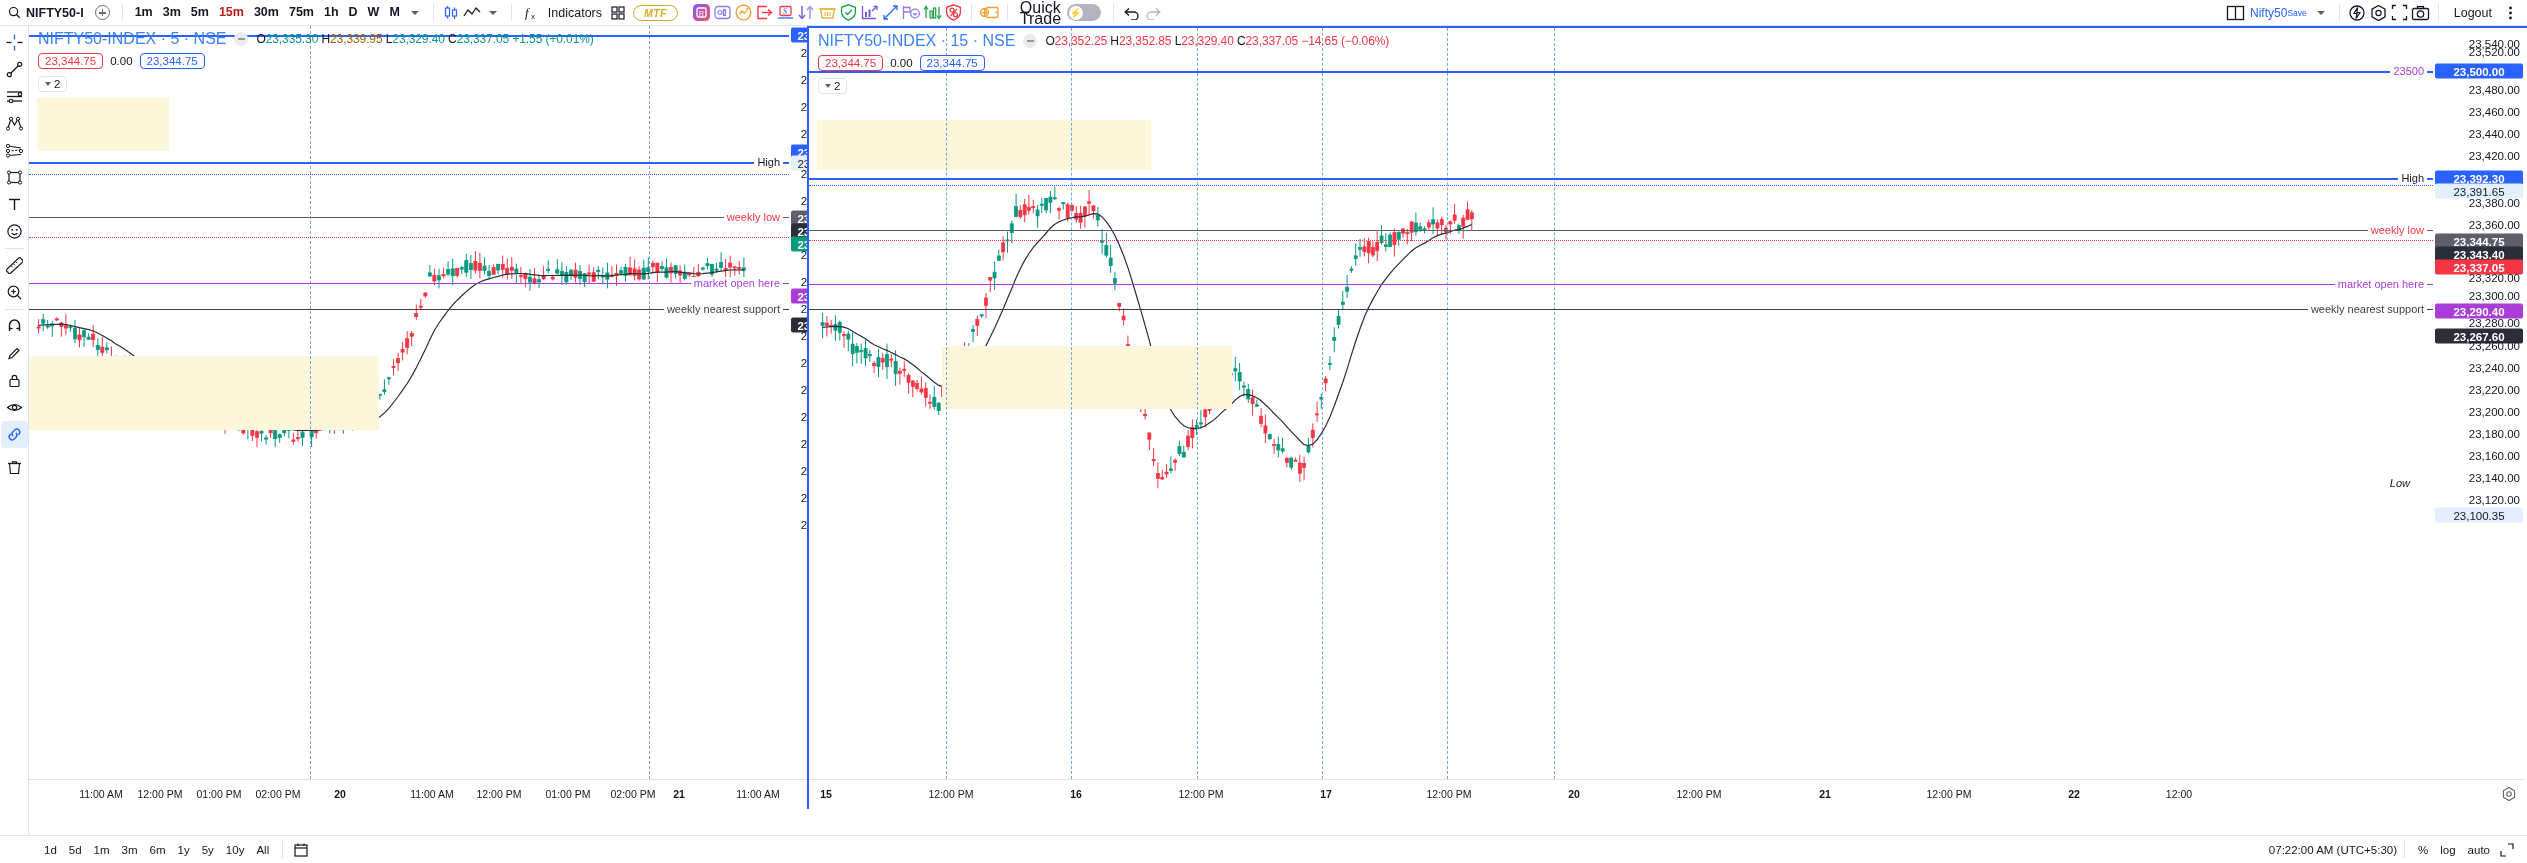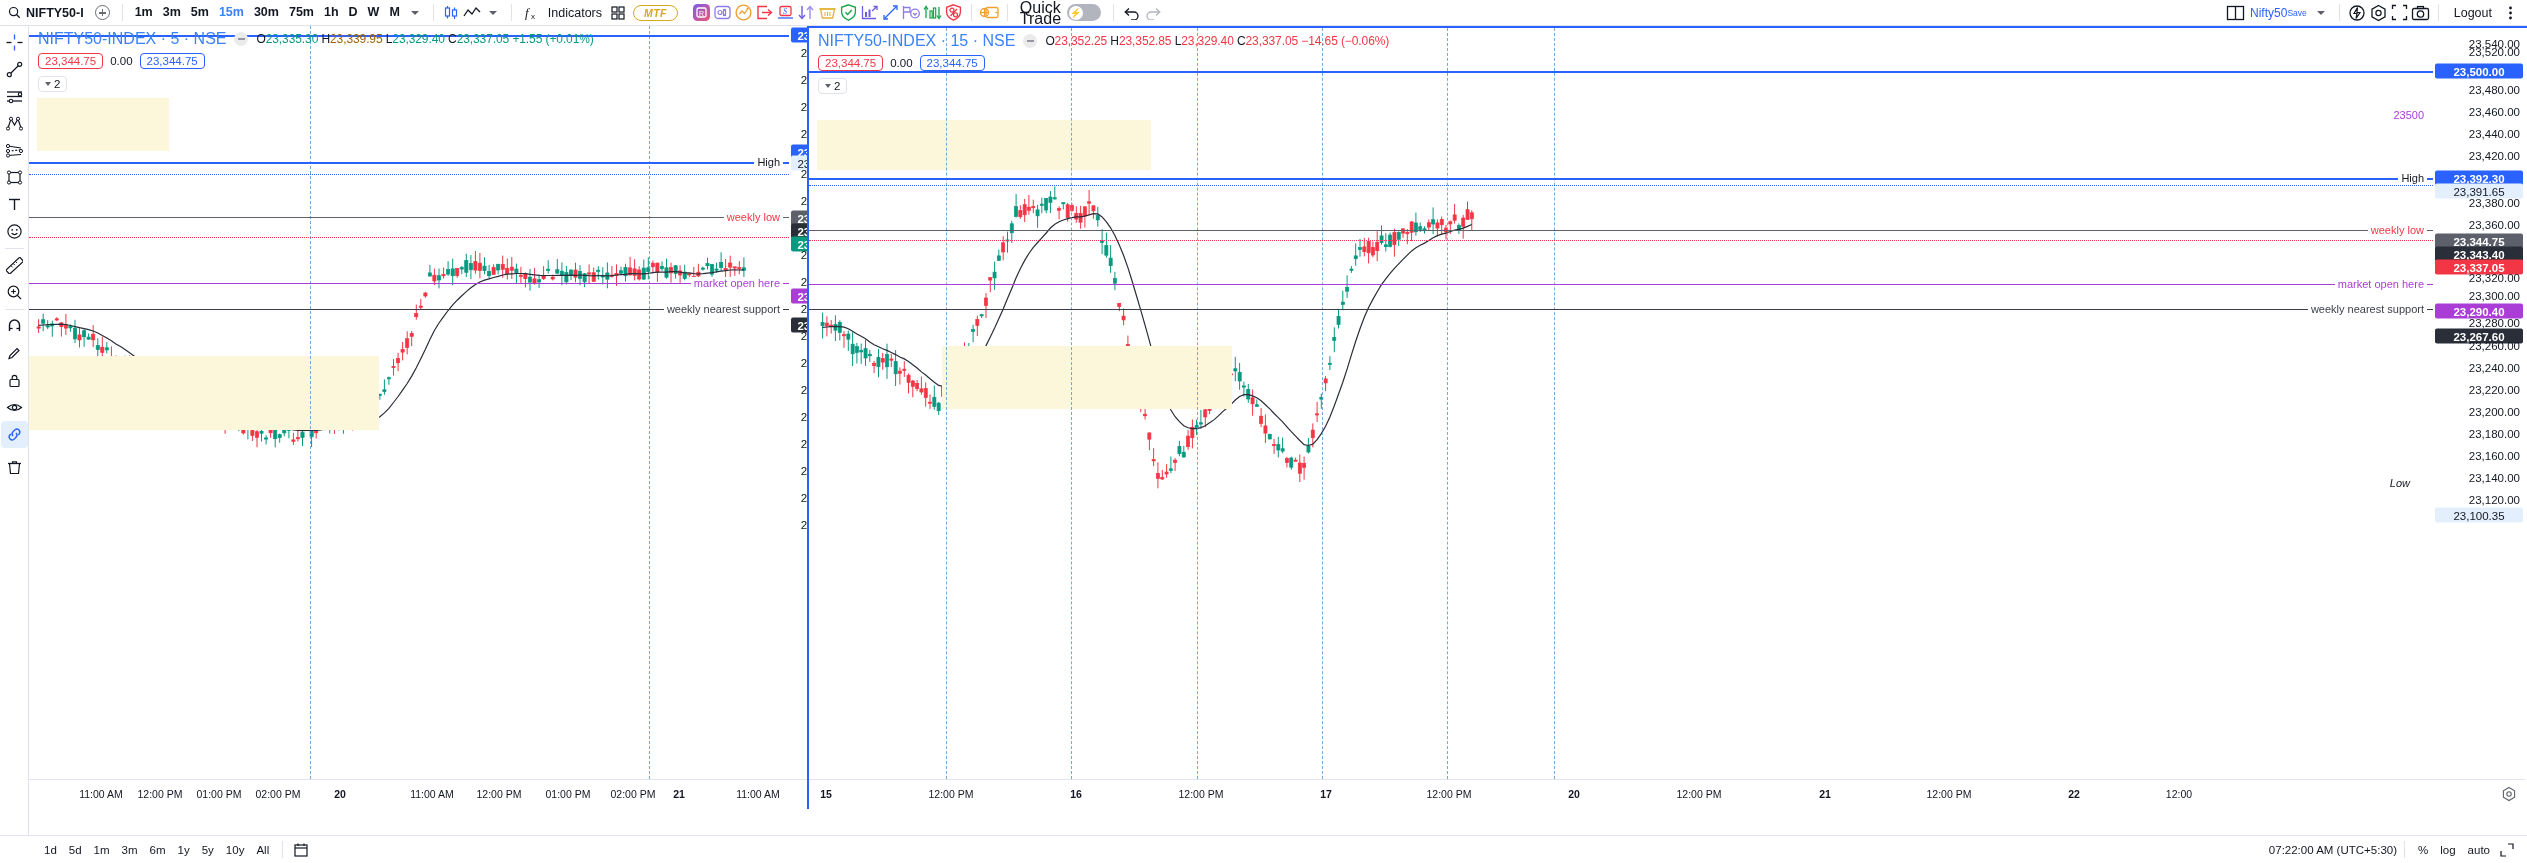--- a/index.html
+++ b/index.html
@@ -15,21 +15,21 @@
     cursor:pointer; flex:none; }
   .sym-search { display:flex; align-items:center; gap:5px; padding:0 6px 0 8px; font-weight:bold;
     font-size:12.5px; max-width:120px; overflow:hidden; }
   .plus-circle { width:15px; height:15px; border:1.2px solid #6a6d78; border-radius:50%;
     position:relative; flex:none; }
   .plus-circle::before,.plus-circle::after{content:"";position:absolute;background:#6a6d78;}
   .plus-circle::before{left:3px;right:3px;top:6.4px;height:1.2px;}
   .plus-circle::after{top:3px;bottom:3px;left:6.4px;width:1.2px;}
   .intv { padding:0 5px; height:21px; line-height:21px; border-radius:4px; cursor:pointer;
     font-weight:bold; font-size:12.5px; }
-  .intv.active{color:#3b82f6;}
+  .intv.active{color:#b91c1c;}
   .chev { width:0;height:0;border-left:4px solid transparent;border-right:4px solid transparent;
     border-top:4.5px solid #5d606b; margin:0 4px; }
   .mtf-pill { border:1px solid #d6a921; border-radius:11px; padding:1px 10px; font-size:10.5px;
     font-weight:bold; font-style:italic; color:#d6a921; letter-spacing:.4px; }
   .ic { width:21px;height:21px;display:flex;align-items:center;justify-content:center;flex:none;
     cursor:pointer;border-radius:4px;}
   .quick-trade { font-size:16px; line-height:11px; color:#131722; text-align:left; }
   .toggle { width:34px;height:17px;border-radius:9px;background:#b2b5be;position:relative;flex:none;}
   .toggle .knob{position:absolute;left:1.5px;top:1.5px;width:14px;height:14px;border-radius:50%;
     background:#fff;display:flex;align-items:center;justify-content:center;color:#9598a1;font-size:9px;}
@@ -926,21 +926,21 @@
     <div class="hline" style="top:202px;width:1624px;border-color:#5d606b;border-top-width:1.5px;"></div>
     <div class="hline" style="top:212px;width:1624px;border-color:#f23645;border-top-style:dotted;"></div>
     <div class="hline" style="top:256px;width:1624px;border-color:#a93dd6;border-top-width:1.5px;"></div>
     <div class="hline" style="top:281px;width:1624px;border-color:#3c3f4a;border-top-width:1.5px;"></div>
 
     <div class="hlabel" style="right:6px;top:150px;color:#131722;">High</div>
     <div class="hlabel" style="right:6px;top:202px;color:#f23645;">weekly low</div>
     <div class="hlabel" style="right:6px;top:256px;color:#a93dd6;">market open here</div>
     <div class="hlabel" style="right:6px;top:281px;color:#3c3f4a;">weekly nearest support</div>
     <div class="hlabel" style="right:20px;top:455px;color:#131722;font-style:italic;">Low</div>
-    <div class="hlabel" style="right:6px;top:43px;color:#a93dd6;margin-top:44px;">23500</div>
+    <div class="hlabel" style="right:6px;top:43px;color:#a93dd6;">23500</div>
 
     <svg width="1624" height="753" viewBox="0 0 1624 753">
       <g id="cR">
           <line x1="13.6" y1="284.6" x2="13.6" y2="310.4" stroke="#089981" stroke-width="1"></line>
           <rect x="12.0" y="294.5" width="3.1" height="3.1" fill="#089981" stroke="#089981" stroke-width=".7"></rect>
           <line x1="17.9" y1="288.2" x2="17.9" y2="308.4" stroke="#f23645" stroke-width="1"></line>
           <rect x="16.3" y="295.1" width="3.1" height="2.6" fill="#f23645" stroke="#f23645" stroke-width=".7"></rect>
           <line x1="22.2" y1="292.0" x2="22.2" y2="305.6" stroke="#f23645" stroke-width="1"></line>
           <rect x="20.6" y="297.2" width="3.1" height="1.2" fill="#f23645" stroke="#f23645" stroke-width=".7"></rect>
           <line x1="26.4" y1="287.3" x2="26.4" y2="313.0" stroke="#089981" stroke-width="1"></line>

